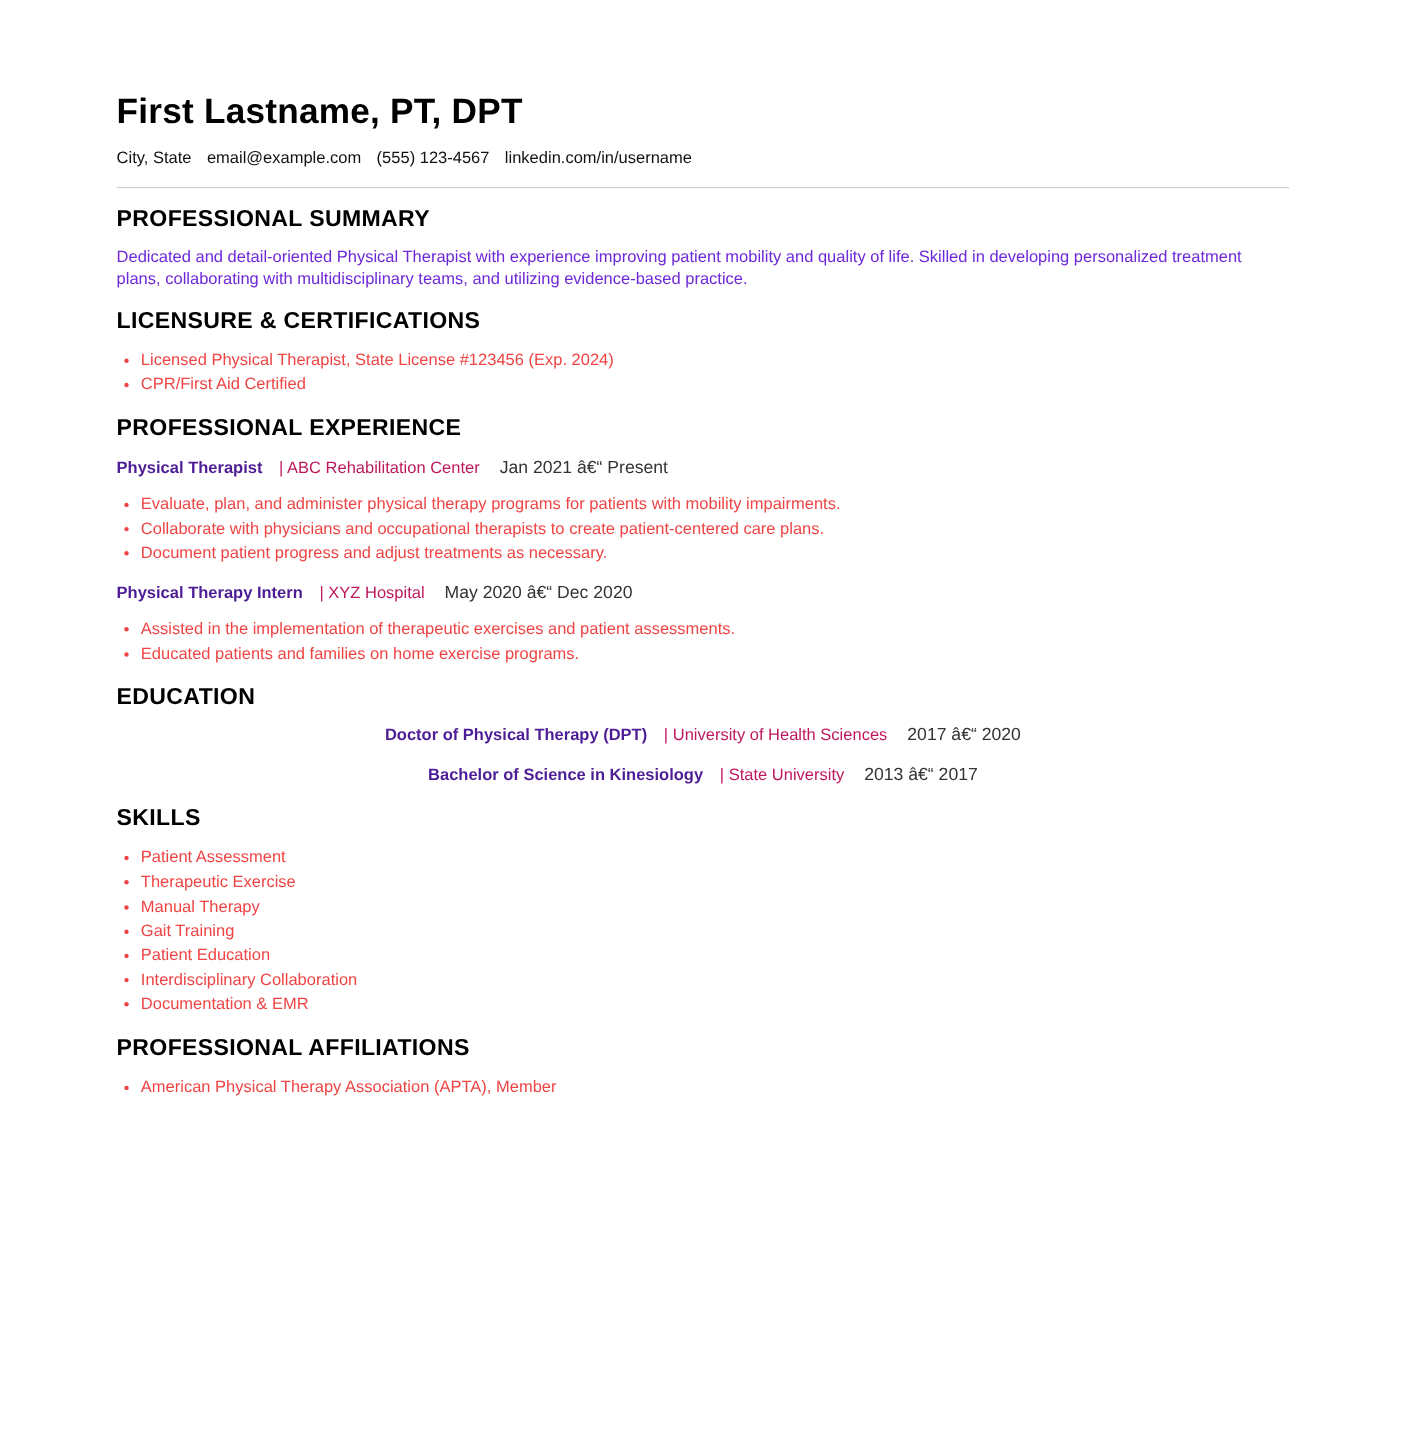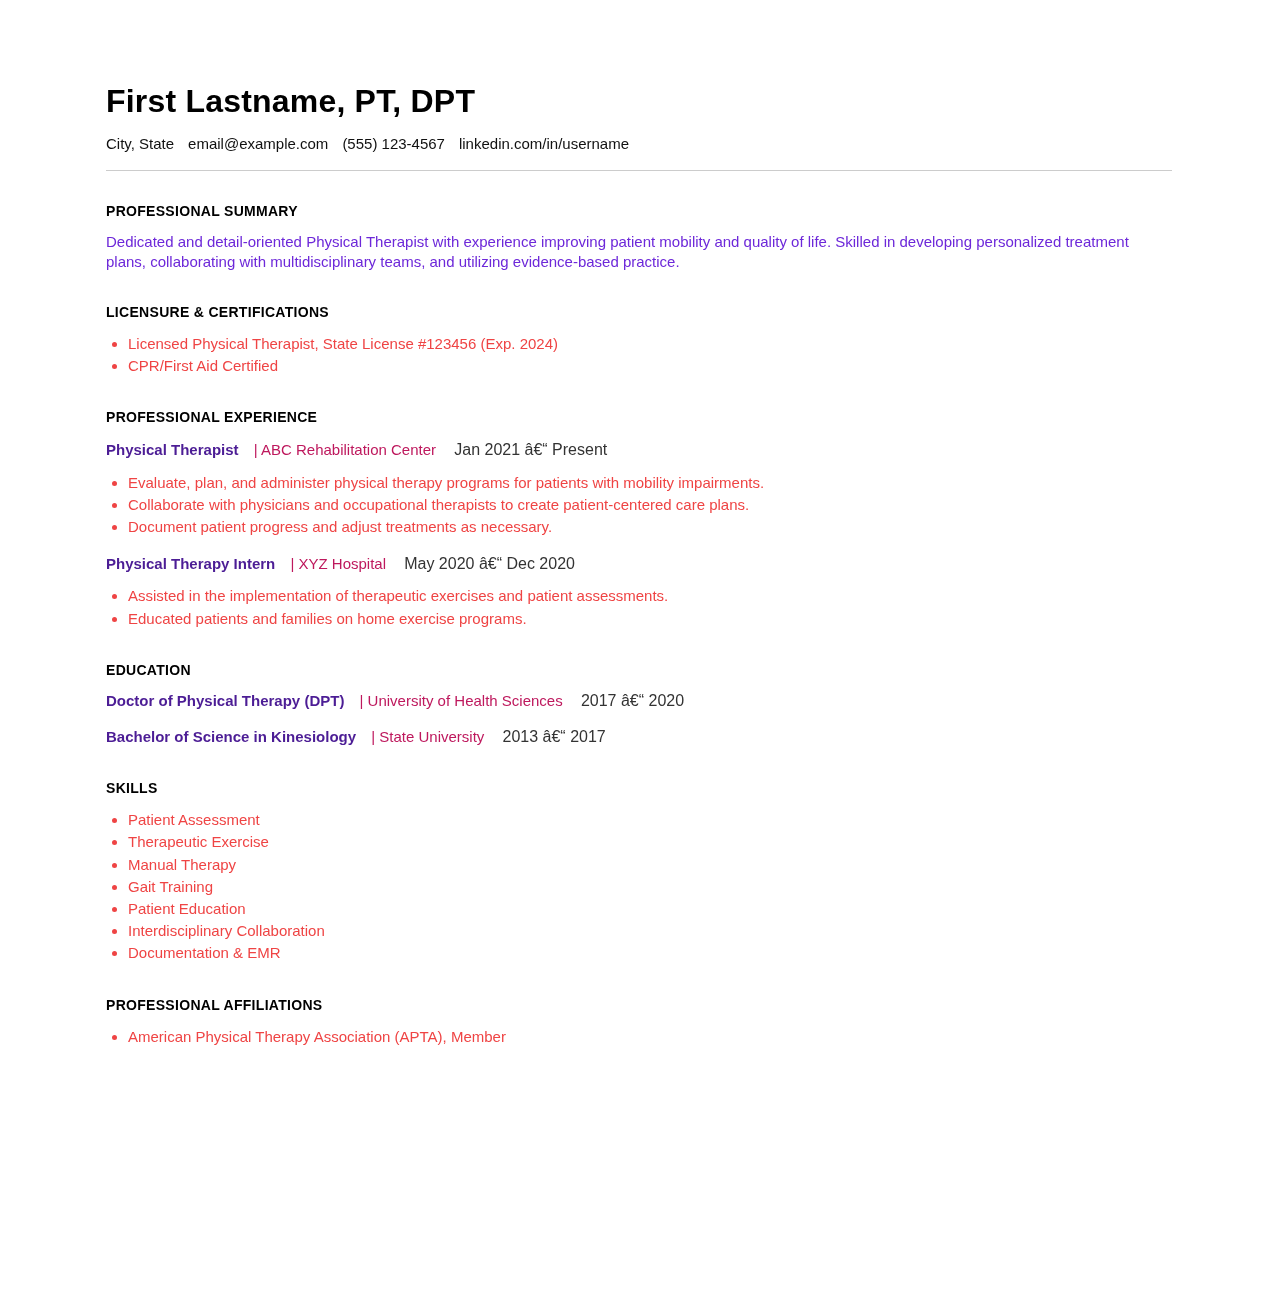--- a/index.html
+++ b/index.html
@@ -29,24 +29,24 @@
     font-size: 15px;
     color: #111111;
     margin: 0 0 18px 0;
   }
   .divider {
     border: none;
     border-top: 1px solid #cccccc;
     margin: 0;
   }
   .section-heading {
-    font-size: 14px;
+    font-size: 21px;
     font-weight: bold;
     letter-spacing: 0.3px;
-    margin: 32px 0 13px 0;
+    margin: 16px 0 13px 0;
   }
   .summary-text {
     margin: 0;
     line-height: 1.32;
     color: #6d28d9;
   }
   ul.bullet-list {
     margin: 0;
     padding: 0 0 0 22px;
     color: #ef4444;
@@ -65,21 +65,21 @@
   }
   .entry-line .entry-org {
     margin-left: 11px;
     color: #be185d;
   }
   .entry-line .entry-dates {
     margin-left: 14px;
     font-size: 16px;
     color: #333333;
   }
-  .edu-line { margin: 0 0 16px 0; }
+  .edu-line { margin: 0 0 16px 0; text-align: center; }
   .experience-block ul.bullet-list { margin-bottom: 6px; }
 </style>
 </head>
 <body>
 
 <div class="page">
 
   <h1 class="name">First Lastname, PT, DPT</h1>
 
   <div class="contact-row">

